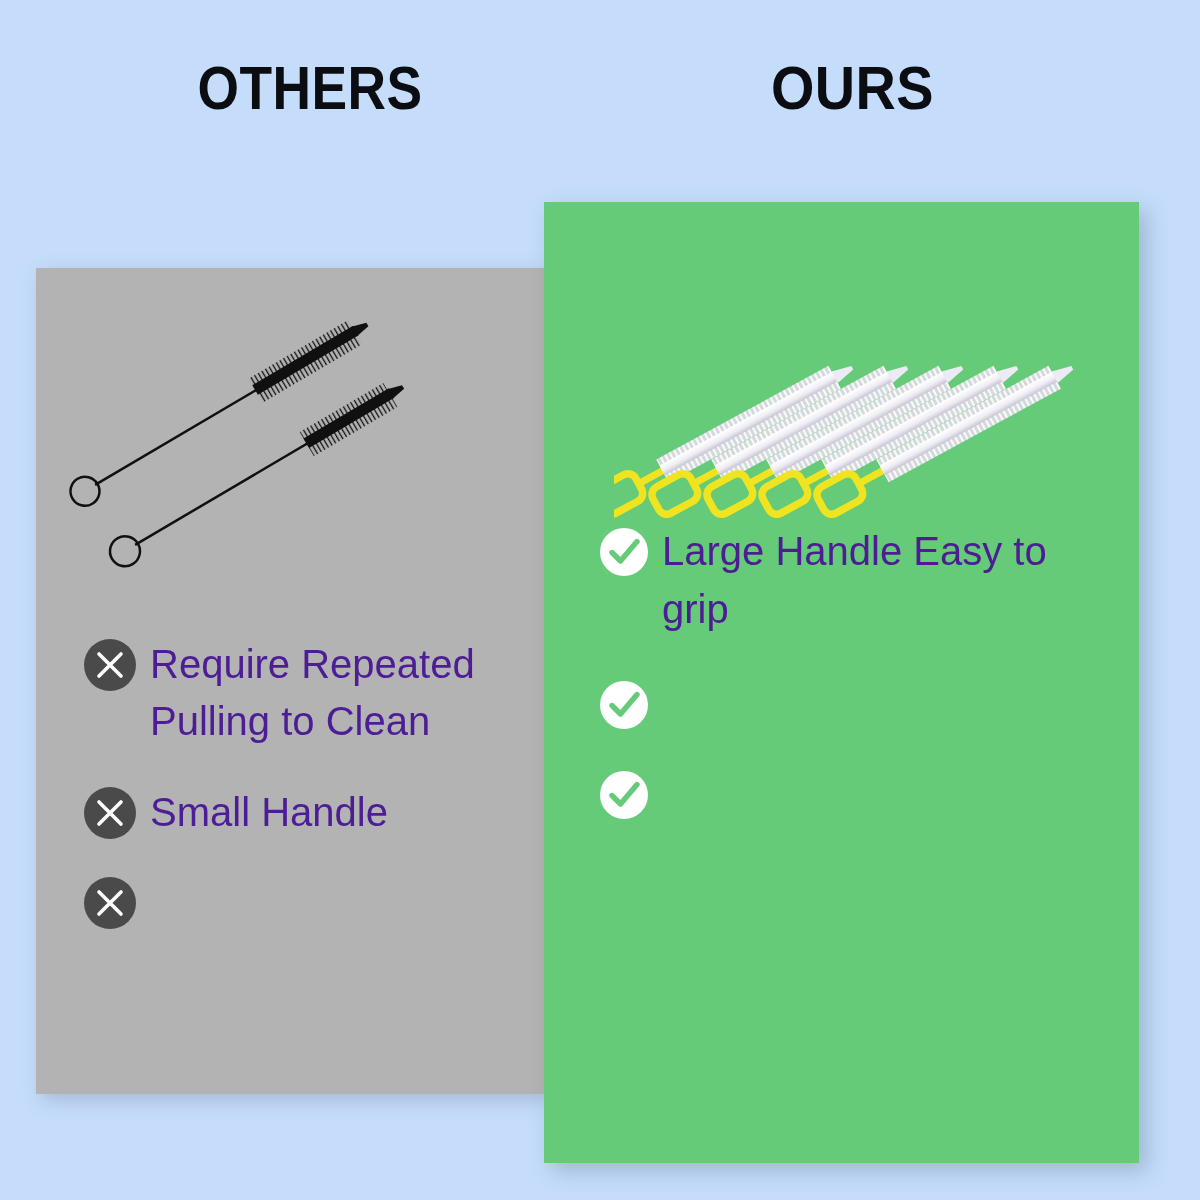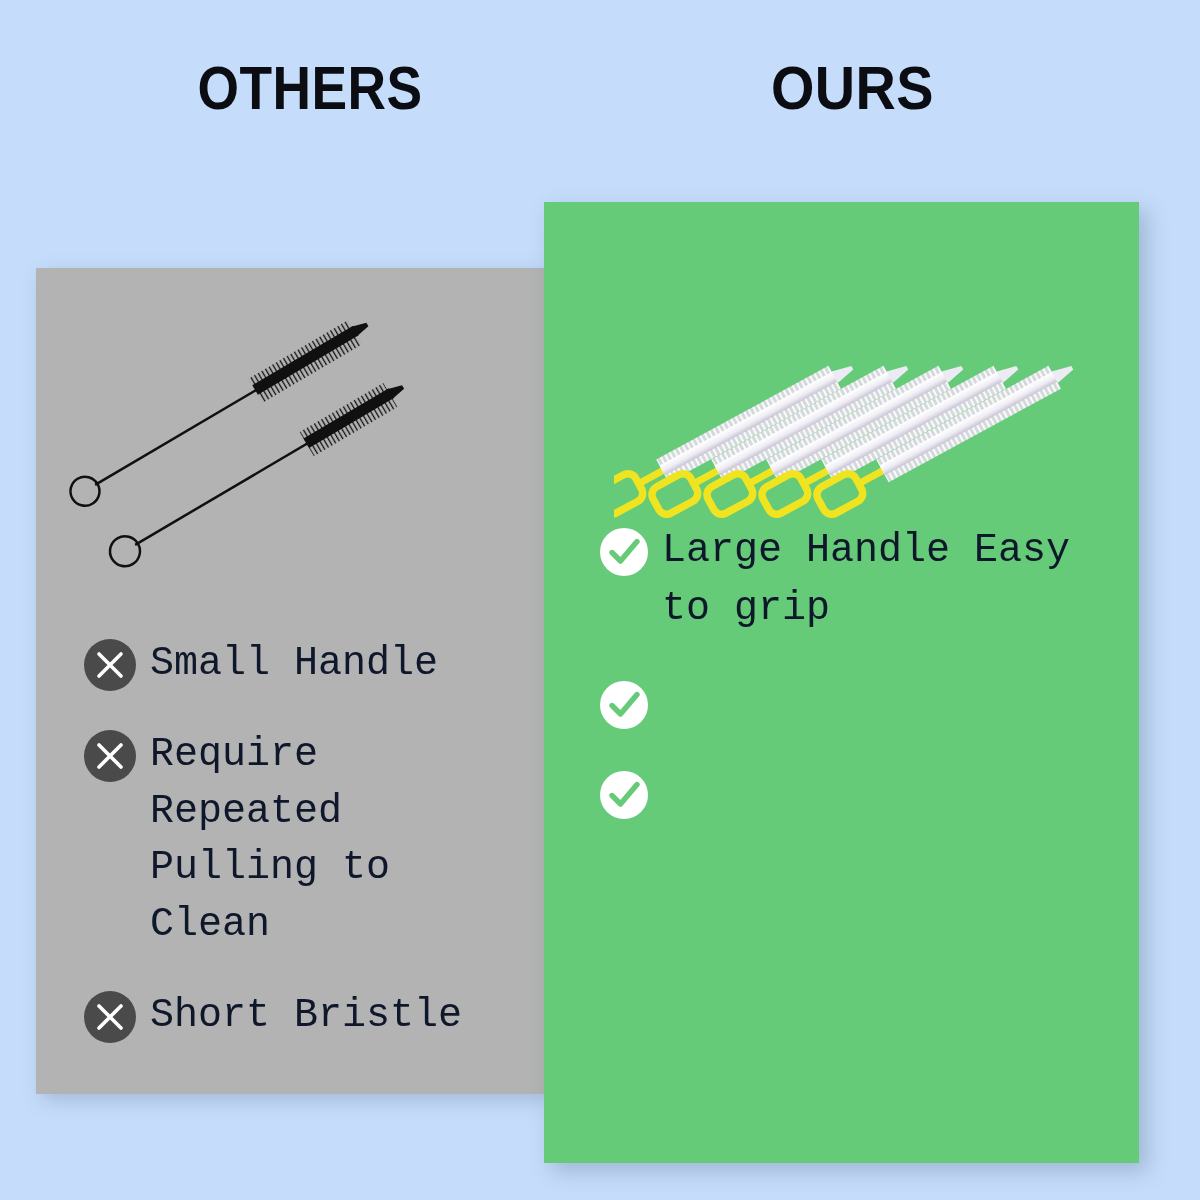--- a/index.html
+++ b/index.html
@@ -119,25 +119,24 @@
     margin-top: 3px;
   }
   #features-ours .feature-icon {
     width: 48px;
     height: 48px;
     margin-top: 6px;
     margin-right: 14px;
   }
 
   .feature-text {
-    color: #0f172a;
+    color: #4c1d95;
     font-size: 40px;
     line-height: 1.42;
     font-weight: 400;
-    font-family: Liberation Mono, monospace;
   }
   #features-ours .feature-text {
     font-size: 40px;
     line-height: 1.46;
   }
 </style>
 </head>
 <body>
 
 <div class="heading" id="heading-others">OTHERS</div>
@@ -182,37 +181,36 @@
     </g>
   </svg>
 
   <div class="feature-list" id="features-others">
 
     <div class="feature-item">
       <svg class="feature-icon" viewBox="0 0 52 52">
         <circle cx="26" cy="26" r="26" fill="#4a4a4a"></circle>
         <path d="M15 15 L37 37 M37 15 L15 37" stroke="#ffffff" stroke-width="3.6" stroke-linecap="round"></path>
       </svg>
-      <span class="feature-text">Small Handle</span>
+      <span class="feature-text">Require Repeated Pulling to Clean</span>
     </div>
 
     <div class="feature-item">
       <svg class="feature-icon" viewBox="0 0 52 52">
         <circle cx="26" cy="26" r="26" fill="#4a4a4a"></circle>
         <path d="M15 15 L37 37 M37 15 L15 37" stroke="#ffffff" stroke-width="3.6" stroke-linecap="round"></path>
       </svg>
-      <span class="feature-text">Require Repeated Pulling to Clean</span>
+      <span class="feature-text">Small Handle</span>
     </div>
 
     <div class="feature-item">
       <svg class="feature-icon" viewBox="0 0 52 52">
         <circle cx="26" cy="26" r="26" fill="#4a4a4a"></circle>
         <path d="M15 15 L37 37 M37 15 L15 37" stroke="#ffffff" stroke-width="3.6" stroke-linecap="round"></path>
       </svg>
-      <span class="feature-text">Short Bristle</span>
     </div>
 
   </div>
 </div>
 
 <div class="panel" id="panel-ours">
 
   <svg class="art" id="art-ours" viewBox="0 0 500 300">
     <defs>
 

